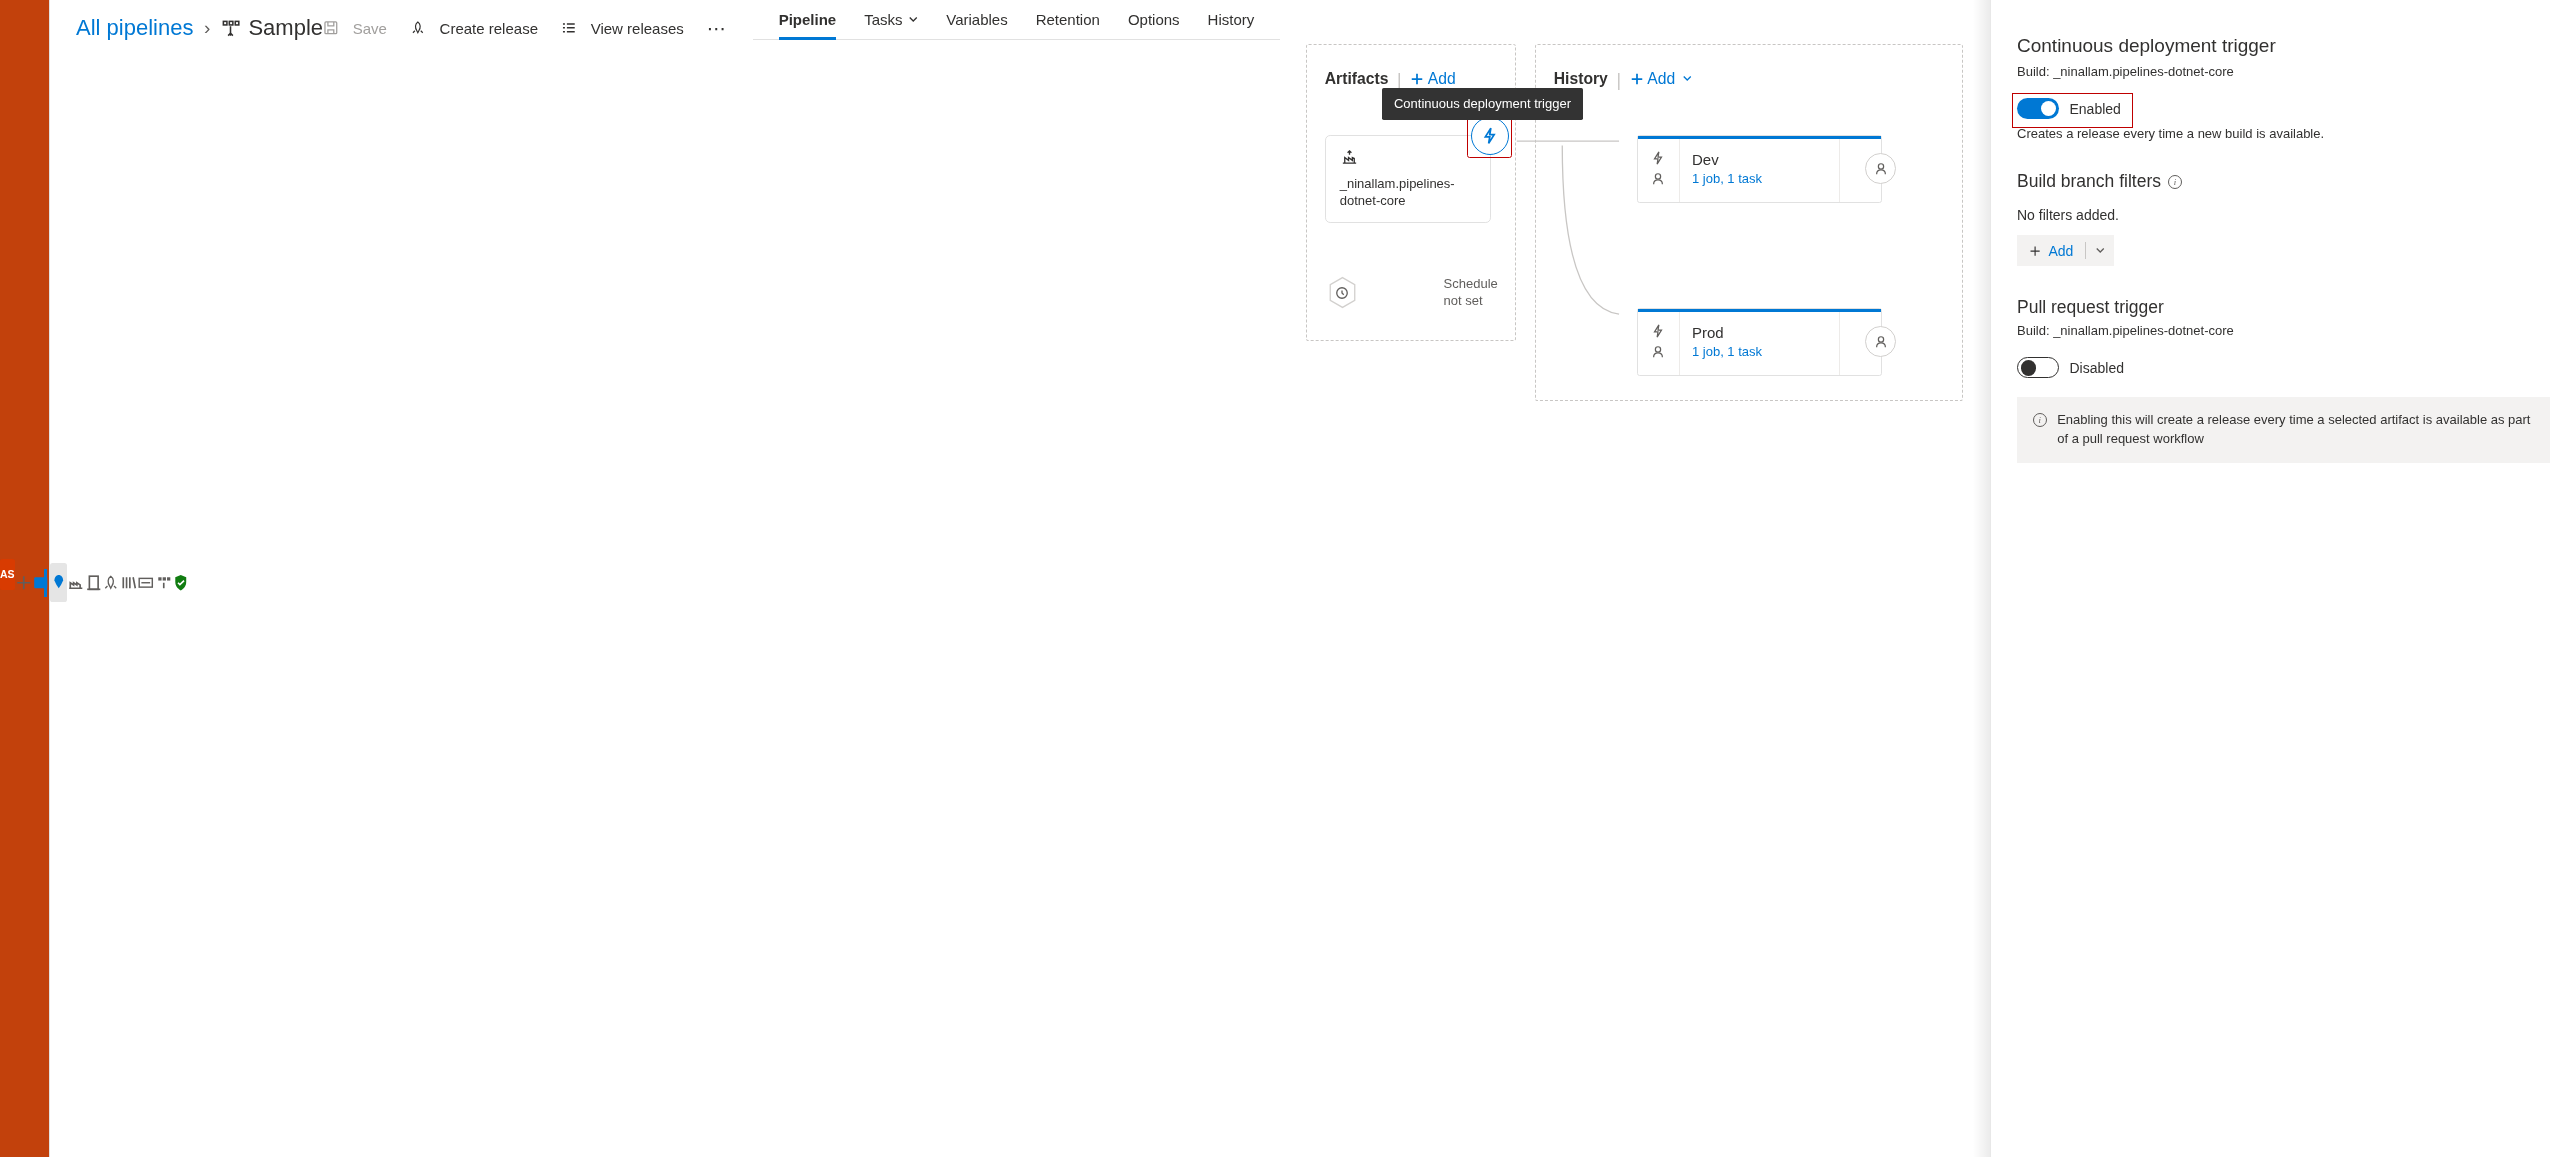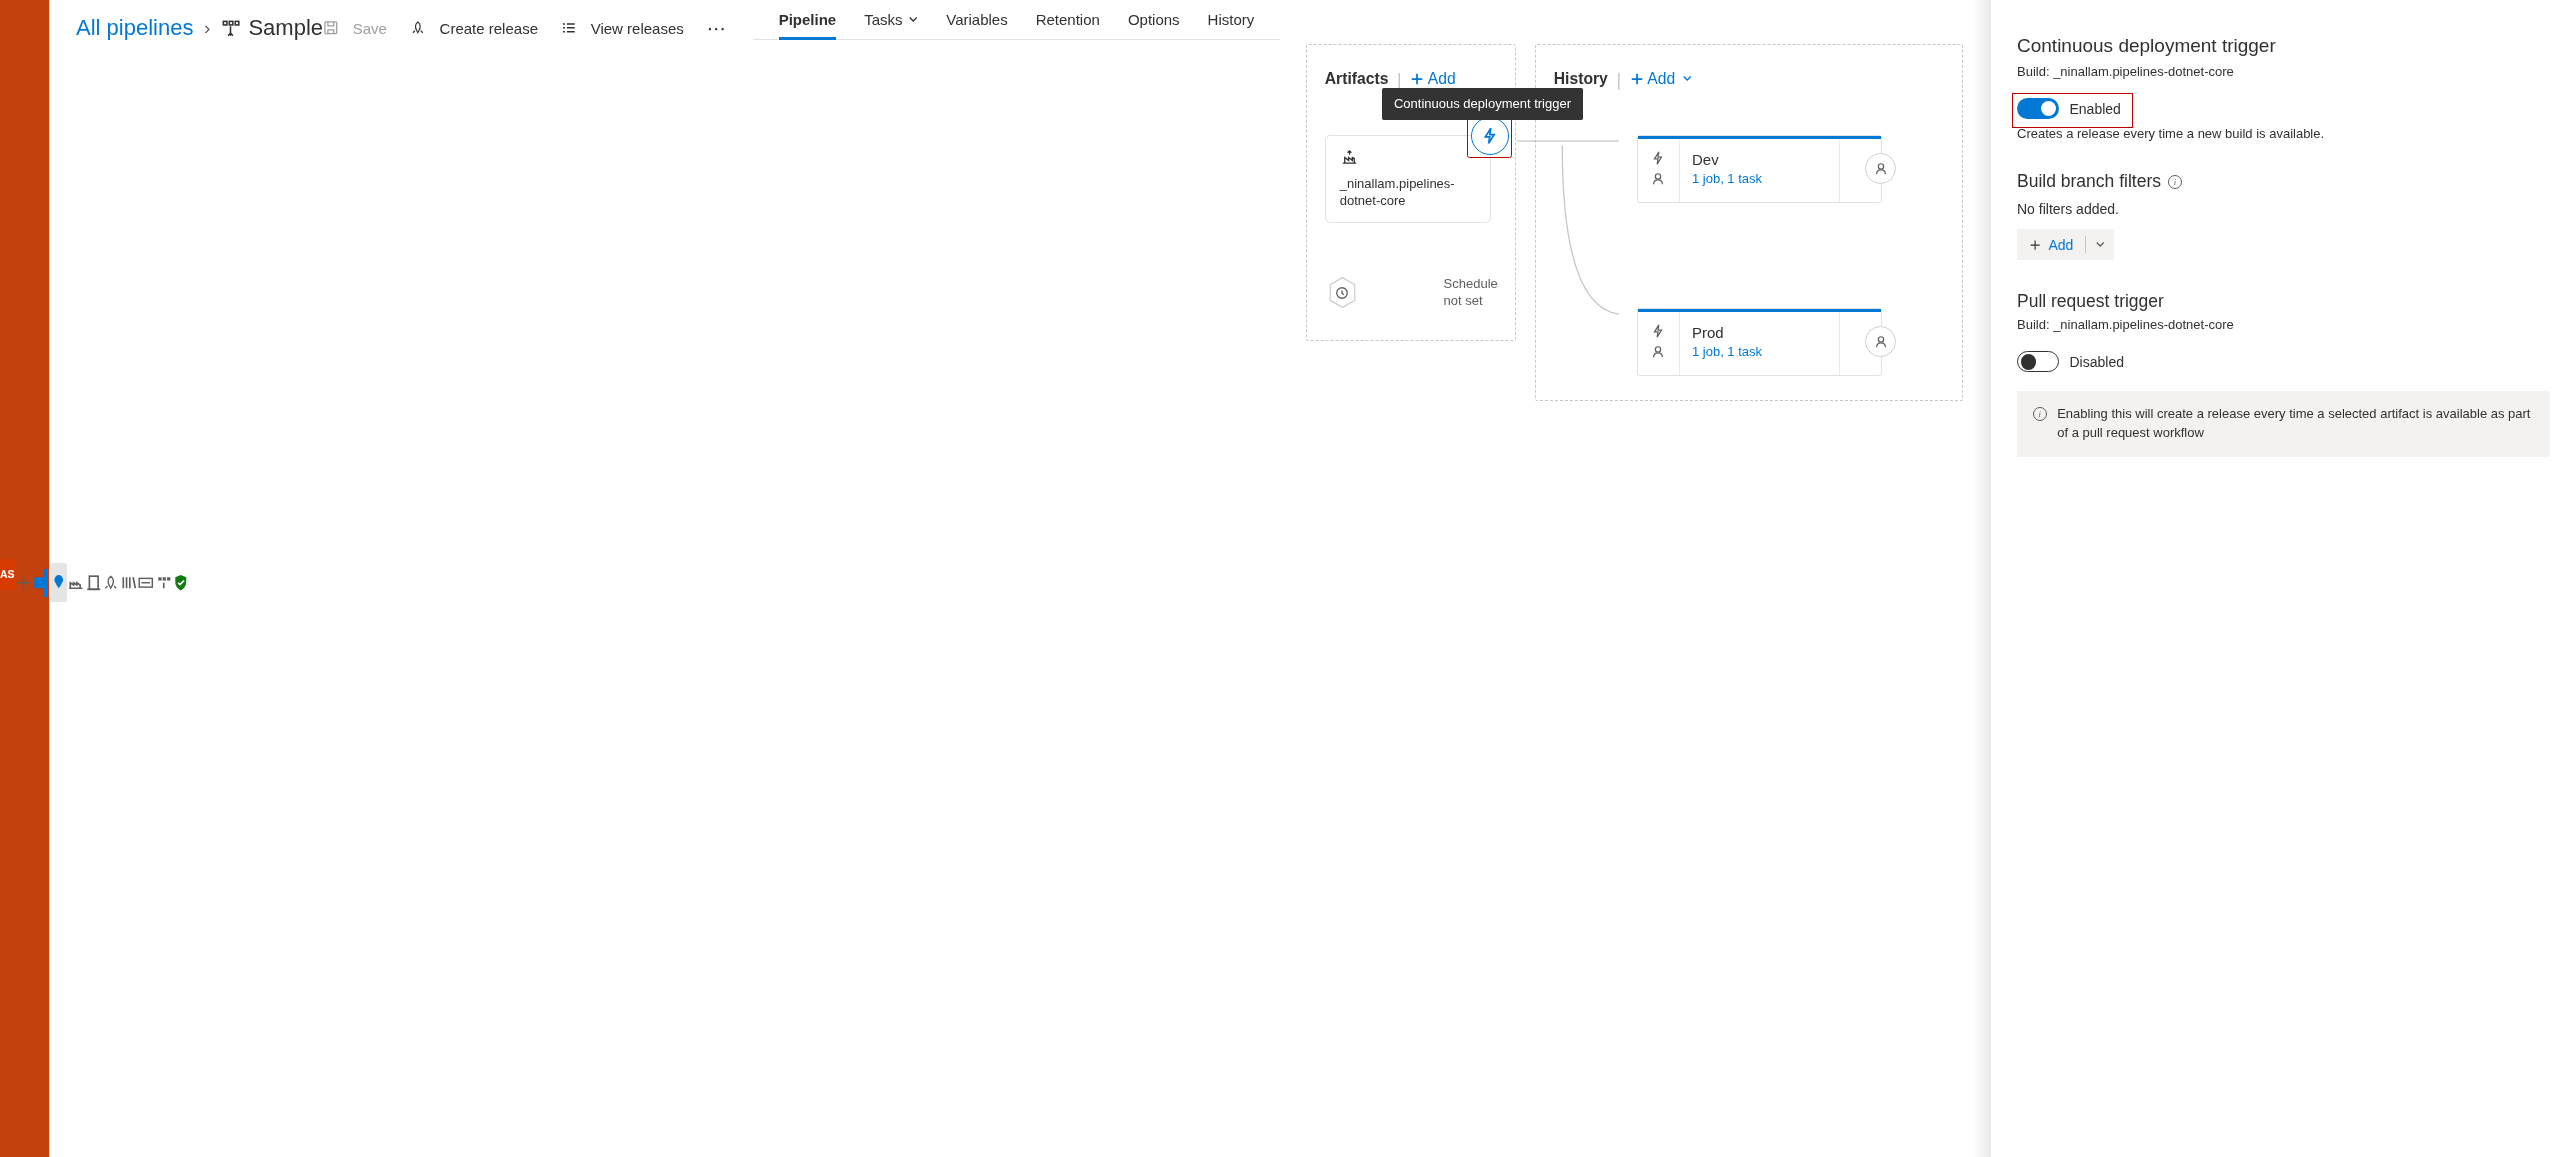--- a/index.html
+++ b/index.html
@@ -94,21 +94,21 @@
     .toggle-row { display: flex; align-items: center; gap: 10.5px; margin-bottom: 7px; position: relative; }
     .toggle-row.highlight::after { content: ''; position: absolute; top: -5.2px; left: -5.2px; width: 119px; height: 33px; border: 1.7px solid #bf0000; pointer-events: none; }
     .toggle { width: 42px; height: 21px; border-radius: 10.5px; position: relative; cursor: pointer; }
     .toggle.on { background: #0078d4; }
     .toggle.off { background: #fff; border: 0.9px solid #323130; }
     .toggle .knob { position: absolute; width: 15.7px; height: 15.7px; border-radius: 50%; top: 2.6px; }
     .toggle.on .knob { background: #fff; right: 2.6px; }
     .toggle.off .knob { background: #323130; left: 2.6px; top: 1.7px; }
     .toggle-label { font-size: 14px; }
     .panel-desc { font-size: 13px; color: #323130; margin-bottom: 30px; }
-    .panel-h2 { font-size: 17.5px; font-weight: 400; margin-bottom: 9px; display: flex; align-items: center; gap: 7px; }
+    .panel-h2 { font-size: 17.5px; font-weight: 400; margin-bottom: 15px; display: flex; align-items: center; gap: 7px; }
     .info-circ { width: 14px; height: 14px; border: 0.9px solid #605e5c; border-radius: 50%; display: inline-flex; align-items: center; justify-content: center; font-size: 8.7px; color: #605e5c; font-style: italic; font-family: serif; }
     .no-filters { font-size: 14px; margin-bottom: 12.2px; }
     .add-split { display: inline-flex; align-items: center; background: #f3f2f1; height: 31px; cursor: pointer; margin-bottom: 31px; }
     .add-split .main { display: flex; align-items: center; gap: 7px; padding: 0 12.2px; color: #0078d4; font-size: 14px; height: 100%; }
     .add-split .sep { width: 0.9px; height: 17.5px; background: #c8c6c4; }
     .add-split .drop { padding: 0 8.7px; color: #605e5c; height: 100%; display: flex; align-items: center; }
     .info-box { background: #f3f2f1; padding: 14px 15.7px; display: flex; gap: 10.5px; font-size: 13px; line-height: 1.45; color: #323130; }
     .info-box .info-circ { flex-shrink: 0; margin-top: 1.7px; }
   </style>
 </head>

